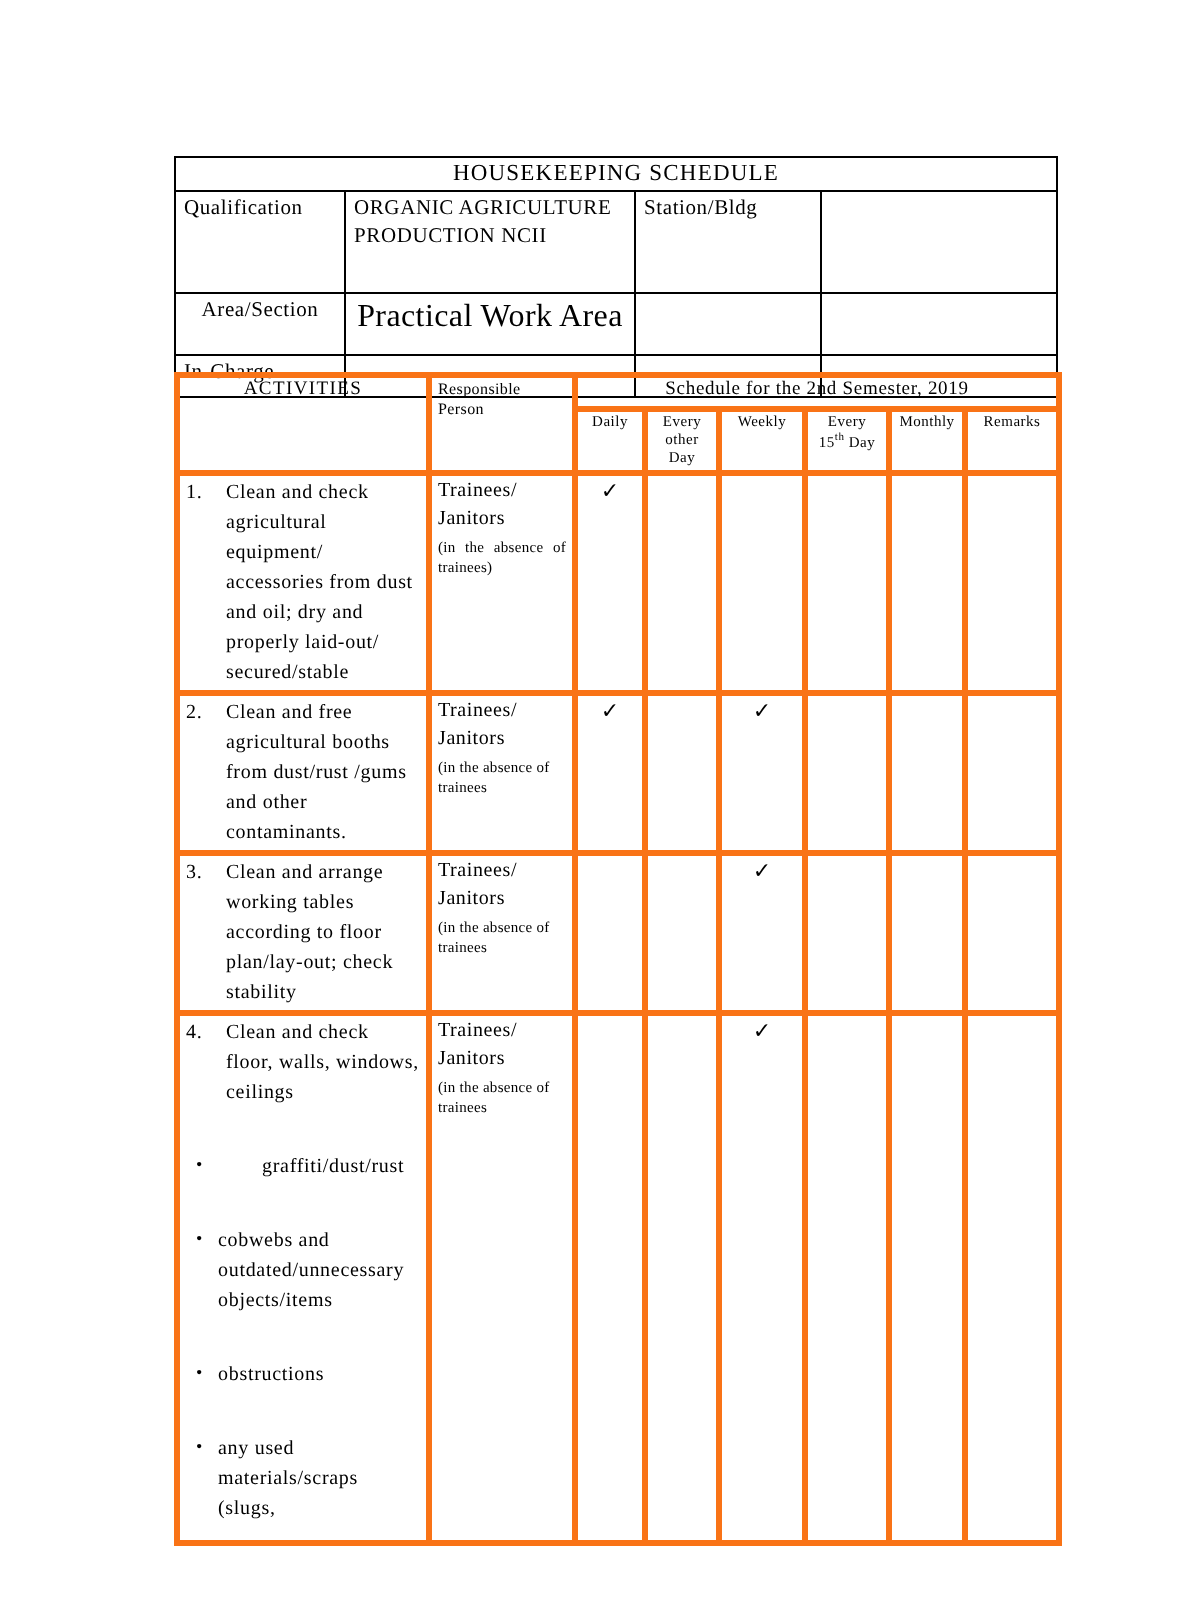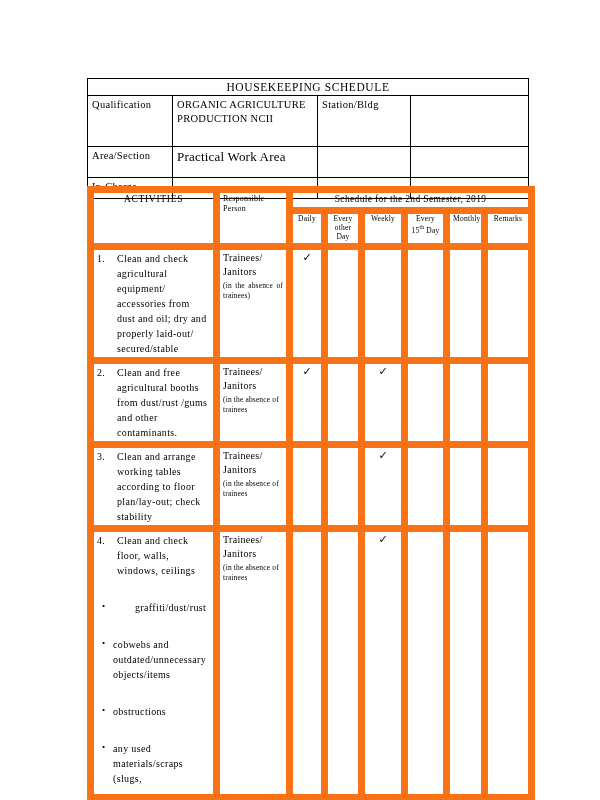--- a/index.html
+++ b/index.html
@@ -57,40 +57,40 @@
     word-break: break-word;
     margin-left: 18px;
   }
   .val-bold {
     font-weight: bold;
     font-size: 10.5px;
     letter-spacing: 0.3px;
     line-height: 1.35;
   }
   .val-plain {
-    font-size: 13px;
+    font-size: 16px;
     letter-spacing: 0.2px;
     line-height: 1.3;
     padding-top: 3px;
   }
   .hrow1 td { height: 46px; }
-  .hrow2 td { height: 26px; }
+  .hrow2 td { height: 26px; text-align: center; }
   .hrow3 td { height: 16px; }
 
   
   .sched {
     position: absolute;
     left: 87px;
     top: 186px;
     width: 441px;
     border-collapse: collapse;
     table-layout: fixed;
   }
   .sched td, .sched th {
-    border: 7px solid #f97316;
+    border: 3px solid #f97316;
     vertical-align: top;
     padding: 1px 3px;
     font-weight: normal;
   }
   .sem-head {
     text-align: center;
     font-weight: bold;
     font-size: 9.5px;
     letter-spacing: 0.35px;
     padding: 2px 0 2px 0;

